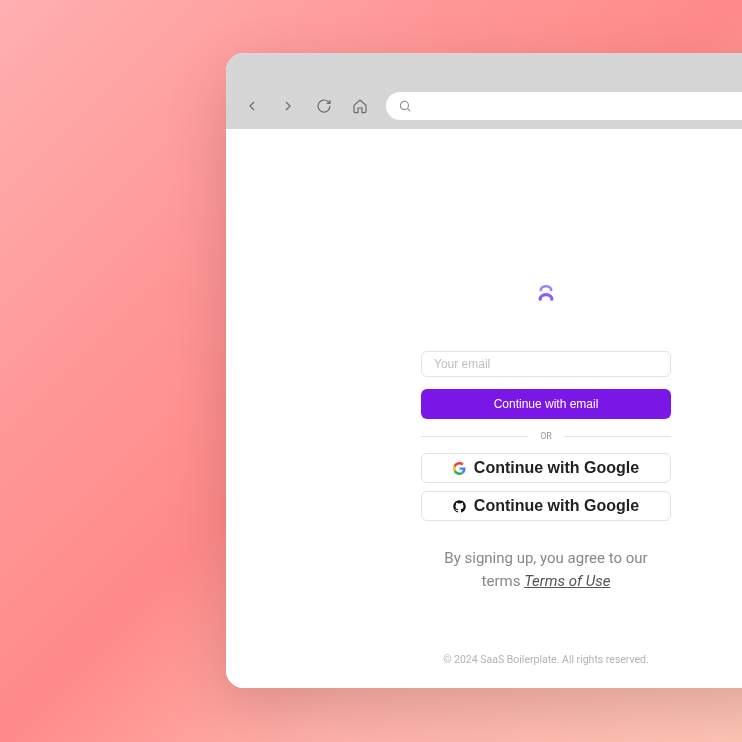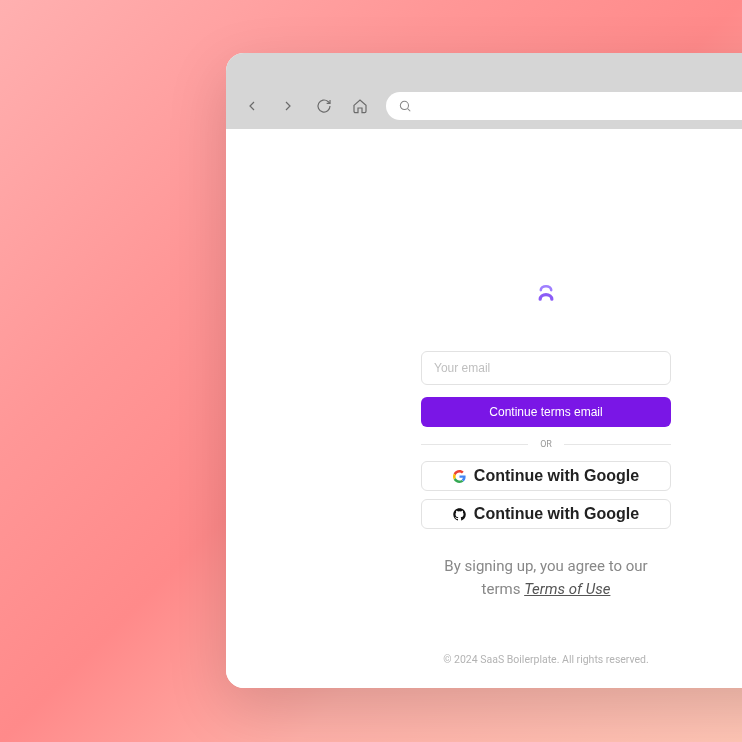--- a/index.html
+++ b/index.html
@@ -36,21 +36,21 @@
 }
 .url-bar svg { width:14px; height:14px; stroke:#888; fill:none; stroke-width:1.8;}
 .page {
   flex: 1; background: #fff;
   display: flex; flex-direction: column; align-items: center;
   padding-top: 152px;
 }
 .logo svg { width: 26px; height: 26px; }
 .form { width: 250px; margin-top: 40px; display:flex; flex-direction:column; }
 .email-input {
-  width: 100%; height: 34px;
+  width: 100%; height: 26px;
   border: 1px solid #e2e2e2; border-radius: 6px;
   padding: 0 12px; font-size: 12px; color:#333;
   outline: none;
 }
 .email-input::placeholder { color:#bfbfbf; }
 .primary-btn {
   width: 100%; height: 30px;
   background: #7a16e6; color:#fff; border:none; border-radius:6px;
   font-size: 12px; font-weight:500; cursor:pointer;
   margin-top: 12px;
@@ -113,21 +113,21 @@
   <div class="page">
     <div class="logo">
       <svg viewBox="0 0 40 40">
         <path d="M12 14 a8 6 0 0 1 16 0" fill="none" stroke="#9f7fff" stroke-width="4" stroke-linecap="round"></path>
         <path d="M11 28 a9 7 0 0 1 18 0" fill="none" stroke="#8b5cf6" stroke-width="5" stroke-linecap="round"></path>
       </svg>
     </div>
 
     <div class="form">
       <input class="email-input" type="email" placeholder="Your email" style="">
-      <button class="primary-btn">Continue terms email</button>
+      <button class="primary-btn">Continue with email</button>
 
       <div class="divider">
         <span class="line"></span>
         <span class="txt">OR</span>
         <span class="line"></span>
       </div>
 
       <button class="alt-btn">
         <svg viewBox="0 0 48 48">
           <path fill="#EA4335" d="M24 9.5c3.4 0 6.5 1.2 8.9 3.4l6.6-6.6C35.4 2.5 30 0 24 0 14.6 0 6.5 5.4 2.6 13.2l7.7 6C12.2 13.3 17.6 9.5 24 9.5z"></path>

